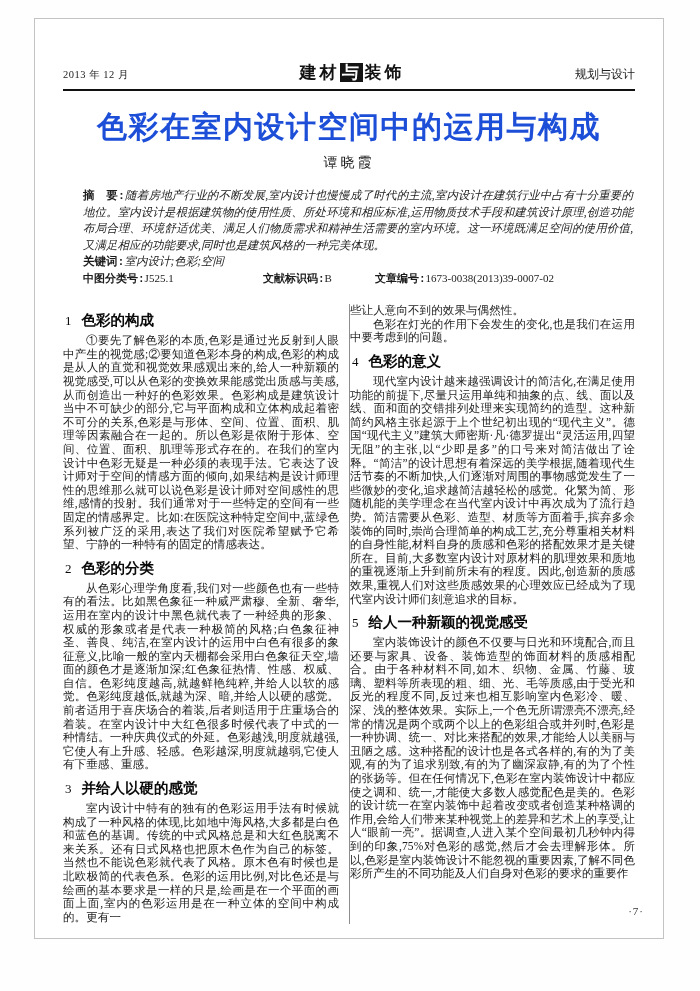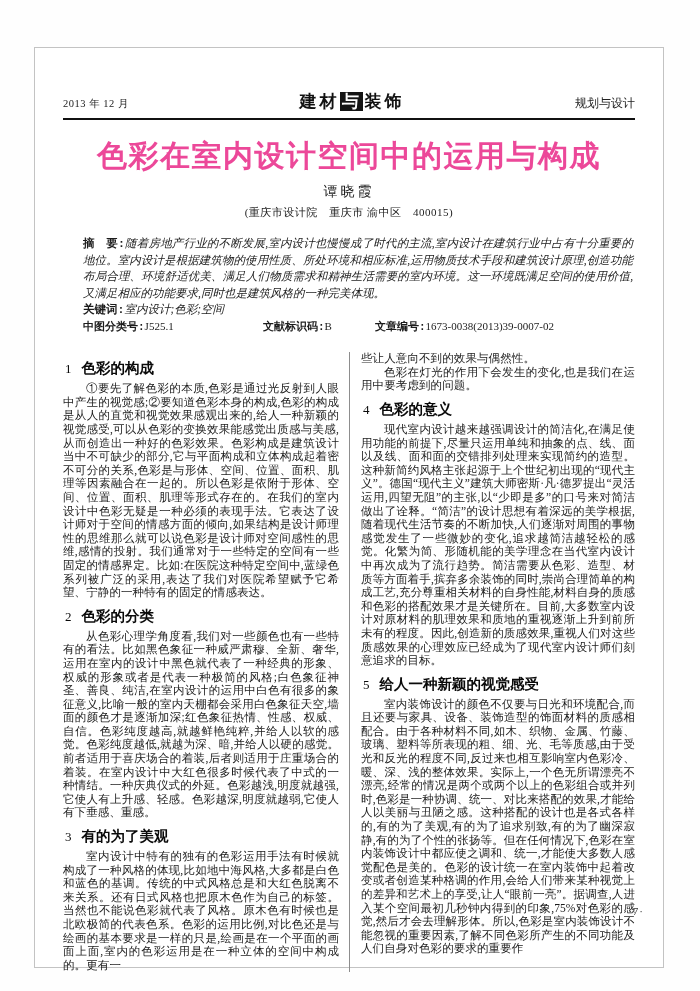--- a/index.html
+++ b/index.html
@@ -3,48 +3,48 @@
 <meta charset="utf-8">
 <style>
   html,body{margin:0;padding:0;}
   body{
     width:700px;height:991px;background:#ffffff;
     font-family:"Liberation Serif","DejaVu Serif",serif;color:#1c1c1c;
     overflow:hidden;
   }
   .sheet{position:relative;width:700px;height:991px;background:#fefefe;}
   .frame{
-    position:absolute;left:34px;top:47px;width:630px;height:921px;
+    position:absolute;left:34px;top:18px;width:630px;height:921px;
     border:1px solid #c3c3c3;box-sizing:border-box;
     padding:42px 28px 0 28px;background:#fff;
   }
   .head{display:flex;justify-content:space-between;align-items:baseline;font-size:10.5px;color:#222;}
   .head .date{letter-spacing:0.5px;}
   .journal{font-family:"Liberation Sans","DejaVu Sans",sans-serif;font-weight:bold;font-size:17px;letter-spacing:3px;color:#111;}
   .journal .inv{background:#141414;color:#fff;padding:0 1.5px;margin:0 1px;}
   .head .col-title{font-size:12px;}
   .rule{border-top:2.5px solid #111;margin-top:5px;}
   h1.title{
     text-align:center;font-size:30px;font-weight:bold;letter-spacing:1.5px;
-    margin:16px 0 0 0;color:#ec4899;
+    margin:16px 0 0 0;color:#1d4ed8;
   }
   .author{text-align:center;font-size:14px;margin-top:6px;letter-spacing:3px;}
   .affil{text-align:center;font-size:11px;margin-top:4px;letter-spacing:0.5px;}
   .absblock{margin:15px 2px 0 20px;font-size:11.5px;line-height:16.2px;}
   .absblock p{margin:0;text-align:justify;}
   .abs-text,.kw-text{font-style:italic;margin-top:25px;}
   .lbl{font-style:normal;font-weight:bold;font-family:Liberation Mono, monospace;margin-top:6px;}
   .kwline{margin-top:2px;}
   .metarow{display:flex;margin-top:3px;font-size:11px;font-style:normal;}
   .metarow .m1{width:180px;}
   .metarow .m2{width:112px;}
   .columns{display:flex;margin-top:17px;font-size:11.5px;}
   .col{width:50%;box-sizing:border-box;text-align:justify;}
   .col-l{padding-right:10px;}
-  .col-r{padding-left:11px;border-left:1px solid #8d8d8d;}
+  .col-r{border-left:1px solid #8d8d8d;}
   .col p{margin:0;line-height:13.6px;text-indent:2em;letter-spacing:0.1px;}
   .col p.cont{text-indent:0;}
   h2.sec{
     font-family:"Liberation Sans","DejaVu Sans",sans-serif;
     font-size:14.5px;font-weight:bold;color:#0a0a0a;
     margin:7px 0 4px 0;display:flex;align-items:baseline;
   }
   h2.sec .hnum{
     font-family:"Liberation Serif","DejaVu Serif",serif;
     font-weight:normal;font-size:13px;margin-right:10px;margin-left:2px;
@@ -59,21 +59,20 @@
 
     <div class="head">
       <span class="date">2013 年 12 月</span>
       <span class="journal"><span>建材</span><span class="inv">与</span><span>装饰</span></span>
       <span class="col-title">规划与设计</span>
     </div>
     <div class="rule"></div>
 
     <h1 class="title">色彩在室内设计空间中的运用与构成</h1>
     <div class="author">谭晓霞</div>
-    <div class="affil">(重庆市设计院　重庆市 渝中区　400015)</div>
 
     <div class="absblock">
       <p class="abs"><span class="lbl">摘　要:</span><span class="abs-text">随着房地产行业的不断发展,室内设计也慢慢成了时代的主流,室内设计在建筑行业中占有十分重要的地位。室内设计是根据建筑物的使用性质、所处环境和相应标准,运用物质技术手段和建筑设计原理,创造功能布局合理、环境舒适优美、满足人们物质需求和精神生活需要的室内环境。这一环境既满足空间的使用价值,又满足相应的功能要求,同时也是建筑风格的一种完美体现。</span></p>
       <p class="kwline"><span class="lbl">关键词:</span><span class="kw-text">室内设计;色彩;空间</span></p>
       <p class="metarow">
         <span class="m1"><span class="lbl">中图分类号:</span><span>J525.1</span></span>
         <span class="m2"><span class="lbl">文献标识码:</span><span>B</span></span>
         <span class="m3"><span class="lbl">文章编号:</span><span>1673-0038(2013)39-0007-02</span></span>
       </p>
     </div>
@@ -86,21 +85,21 @@
             <span>色彩的构成</span>
           </h2>
         <p>①要先了解色彩的本质,色彩是通过光反射到人眼中产生的视觉感;②要知道色彩本身的构成,色彩的构成是从人的直觉和视觉效果感观出来的,给人一种新颖的视觉感受,可以从色彩的变换效果能感觉出质感与美感,从而创造出一种好的色彩效果。色彩构成是建筑设计当中不可缺少的部分,它与平面构成和立体构成起着密不可分的关系,色彩是与形体、空间、位置、面积、肌理等因素融合在一起的。所以色彩是依附于形体、空间、位置、面积、肌理等形式存在的。在我们的室内设计中色彩无疑是一种必须的表现手法。它表达了设计师对于空间的情感方面的倾向,如果结构是设计师理性的思维那么就可以说色彩是设计师对空间感性的思维,感情的投射。我们通常对于一些特定的空间有一些固定的情感界定。比如:在医院这种特定空间中,蓝绿色系列被广泛的采用,表达了我们对医院希望赋予它希望、宁静的一种特有的固定的情感表达。</p>
         <h2 class="sec">
             <span class="hnum">2</span>
             <span>色彩的分类</span>
           </h2>
         <p>从色彩心理学角度看,我们对一些颜色也有一些特有的看法。比如黑色象征一种威严肃穆、全新、奢华,运用在室内的设计中黑色就代表了一种经典的形象、权威的形象或者是代表一种极简的风格;白色象征神圣、善良、纯洁,在室内设计的运用中白色有很多的象征意义,比喻一般的室内天棚都会采用白色象征天空,墙面的颜色才是逐渐加深;红色象征热情、性感、权威、自信。色彩纯度越高,就越鲜艳纯粹,并给人以软的感觉。色彩纯度越低,就越为深、暗,并给人以硬的感觉。前者适用于喜庆场合的着装,后者则适用于庄重场合的着装。在室内设计中大红色很多时候代表了中式的一种情结。一种庆典仪式的外延。色彩越浅,明度就越强,它使人有上升感、轻感。色彩越深,明度就越弱,它使人有下垂感、重感。</p>
         <h2 class="sec">
             <span class="hnum">3</span>
-            <span>有的为了美观</span>
+            <span>并给人以硬的感觉</span>
           </h2>
         <p>室内设计中特有的独有的色彩运用手法有时候就构成了一种风格的体现,比如地中海风格,大多都是白色和蓝色的基调。传统的中式风格总是和大红色脱离不来关系。还有日式风格也把原木色作为自己的标签。当然也不能说色彩就代表了风格。原木色有时候也是北欧极简的代表色系。色彩的运用比例,对比色还是与绘画的基本要求是一样的只是,绘画是在一个平面的画面上面,室内的色彩运用是在一种立体的空间中构成的。更有一</p>
       </div>
 
       <div class="col col-r">
         <p class="cont">些让人意向不到的效果与偶然性。</p>
         <p>色彩在灯光的作用下会发生的变化,也是我们在运用中要考虑到的问题。</p>
         <h2 class="sec">
             <span class="hnum">4</span>
             <span>色彩的意义</span>

